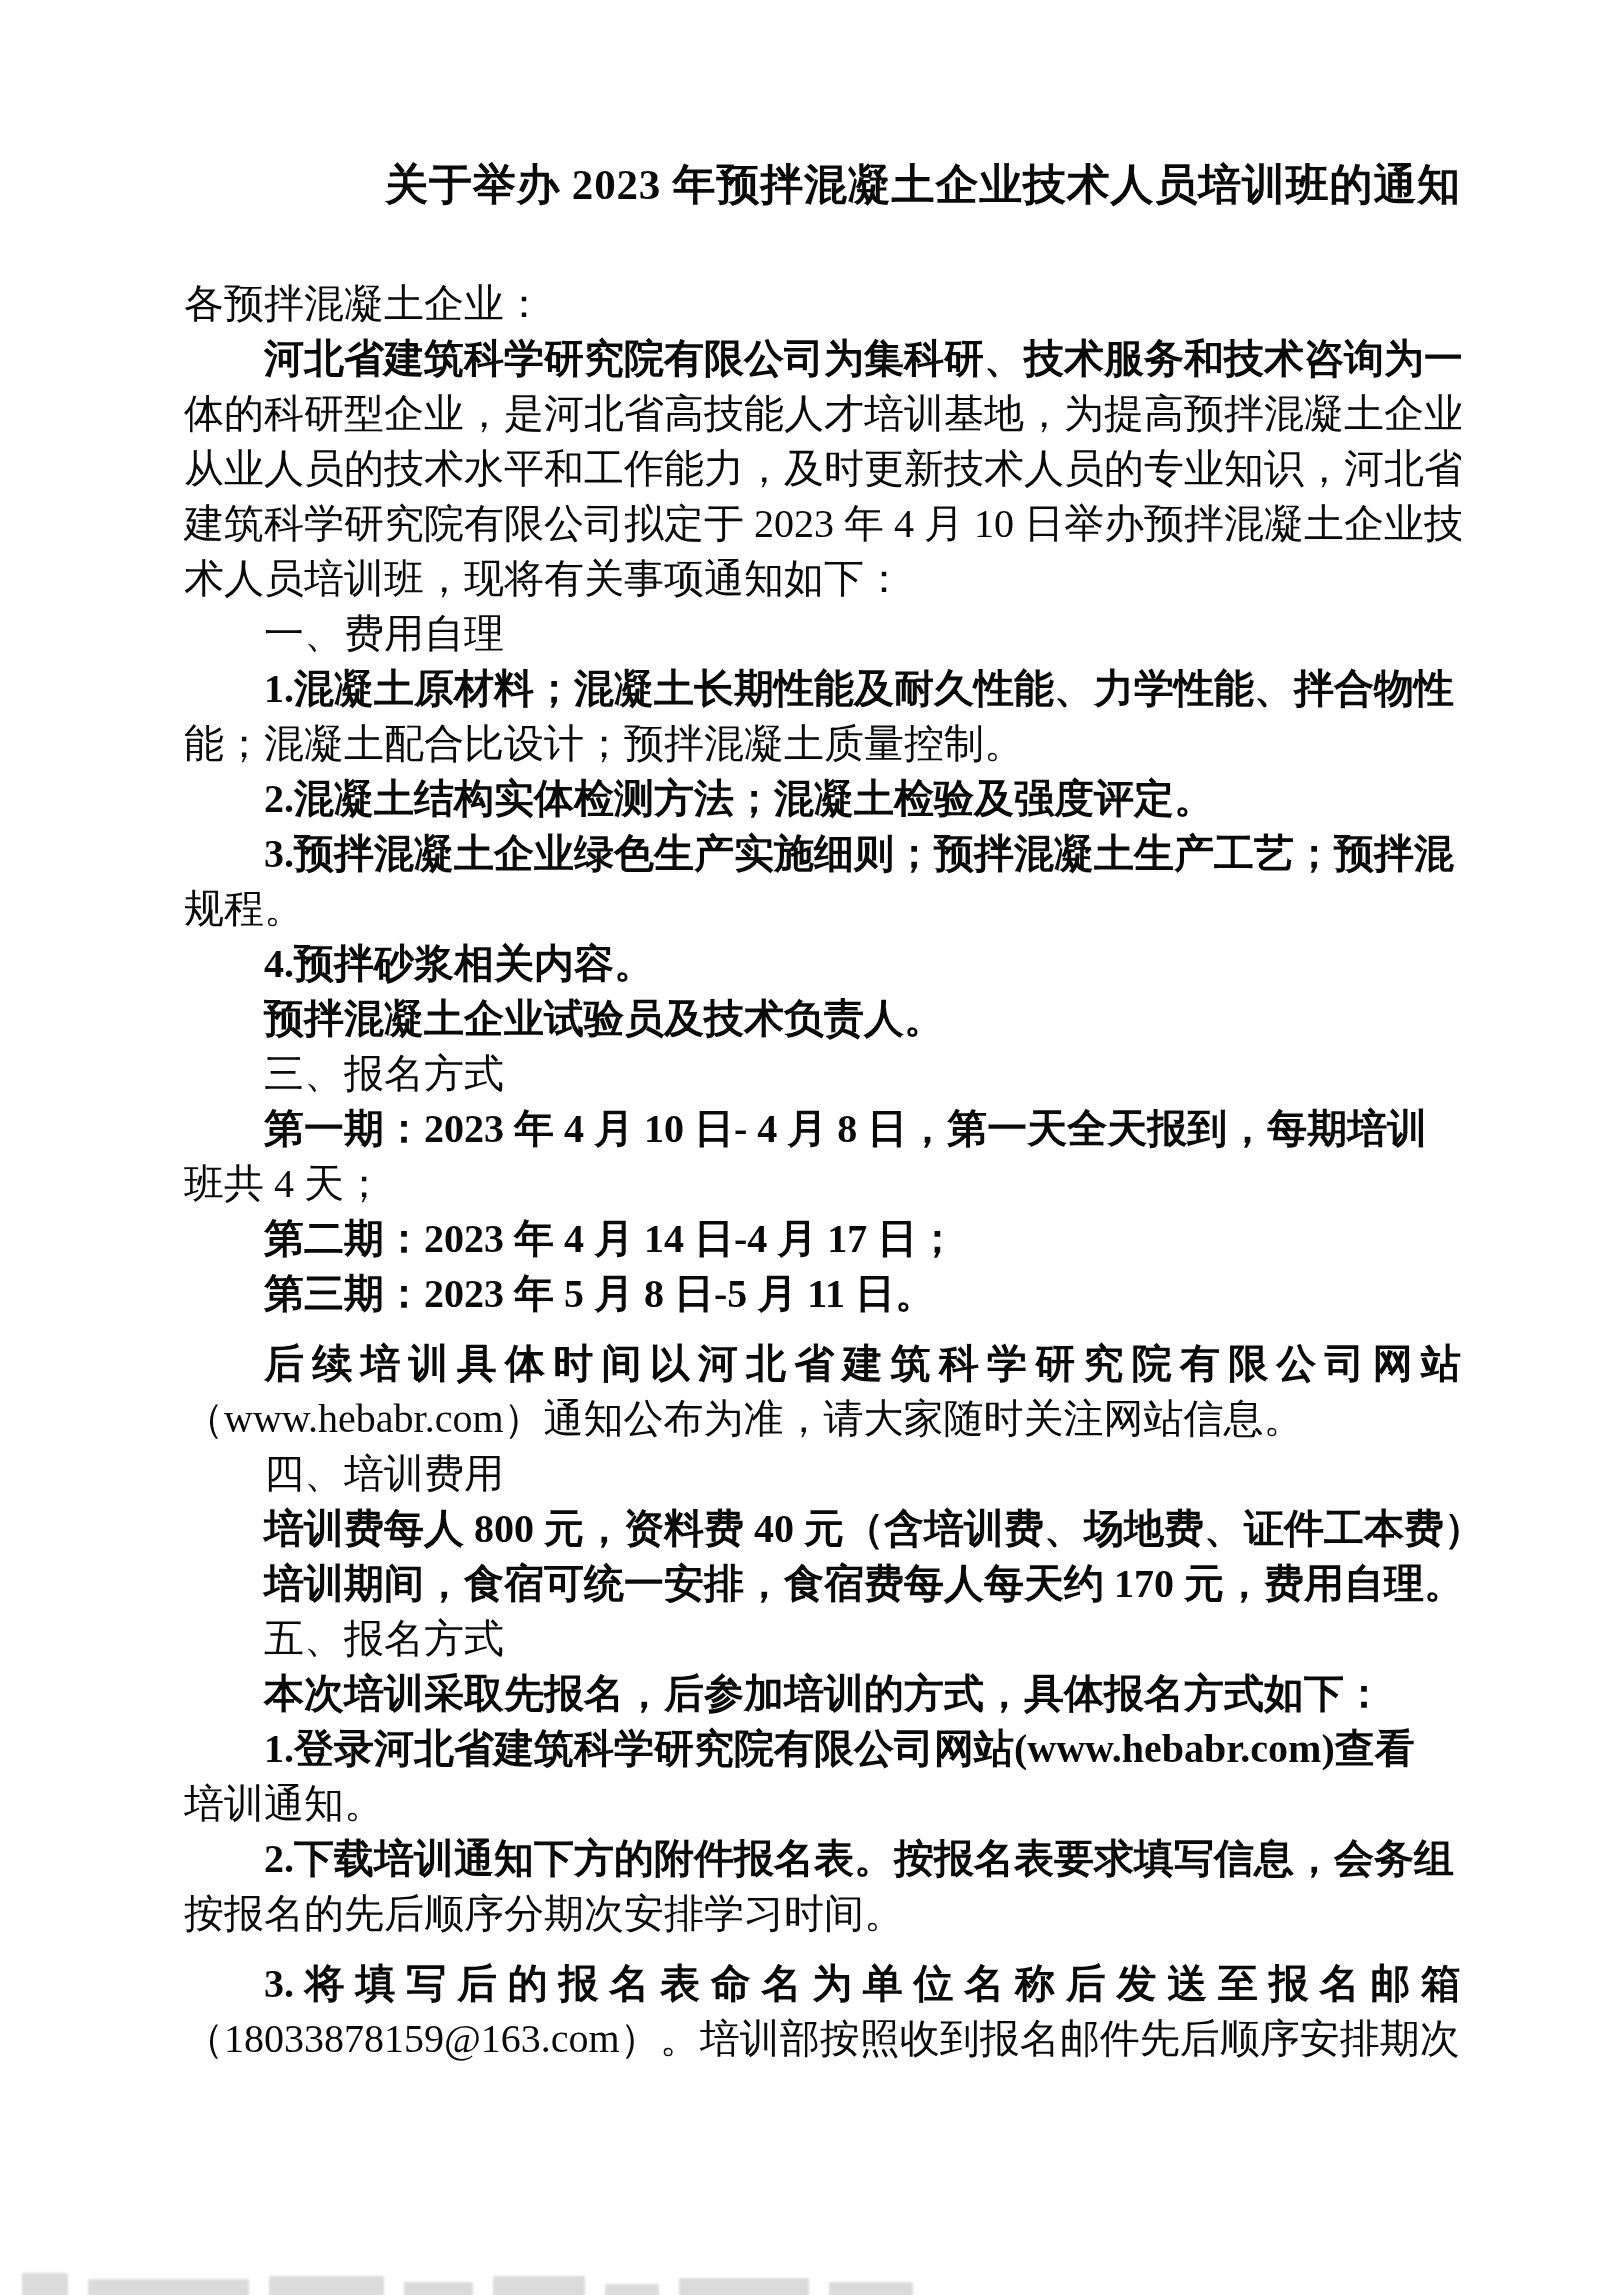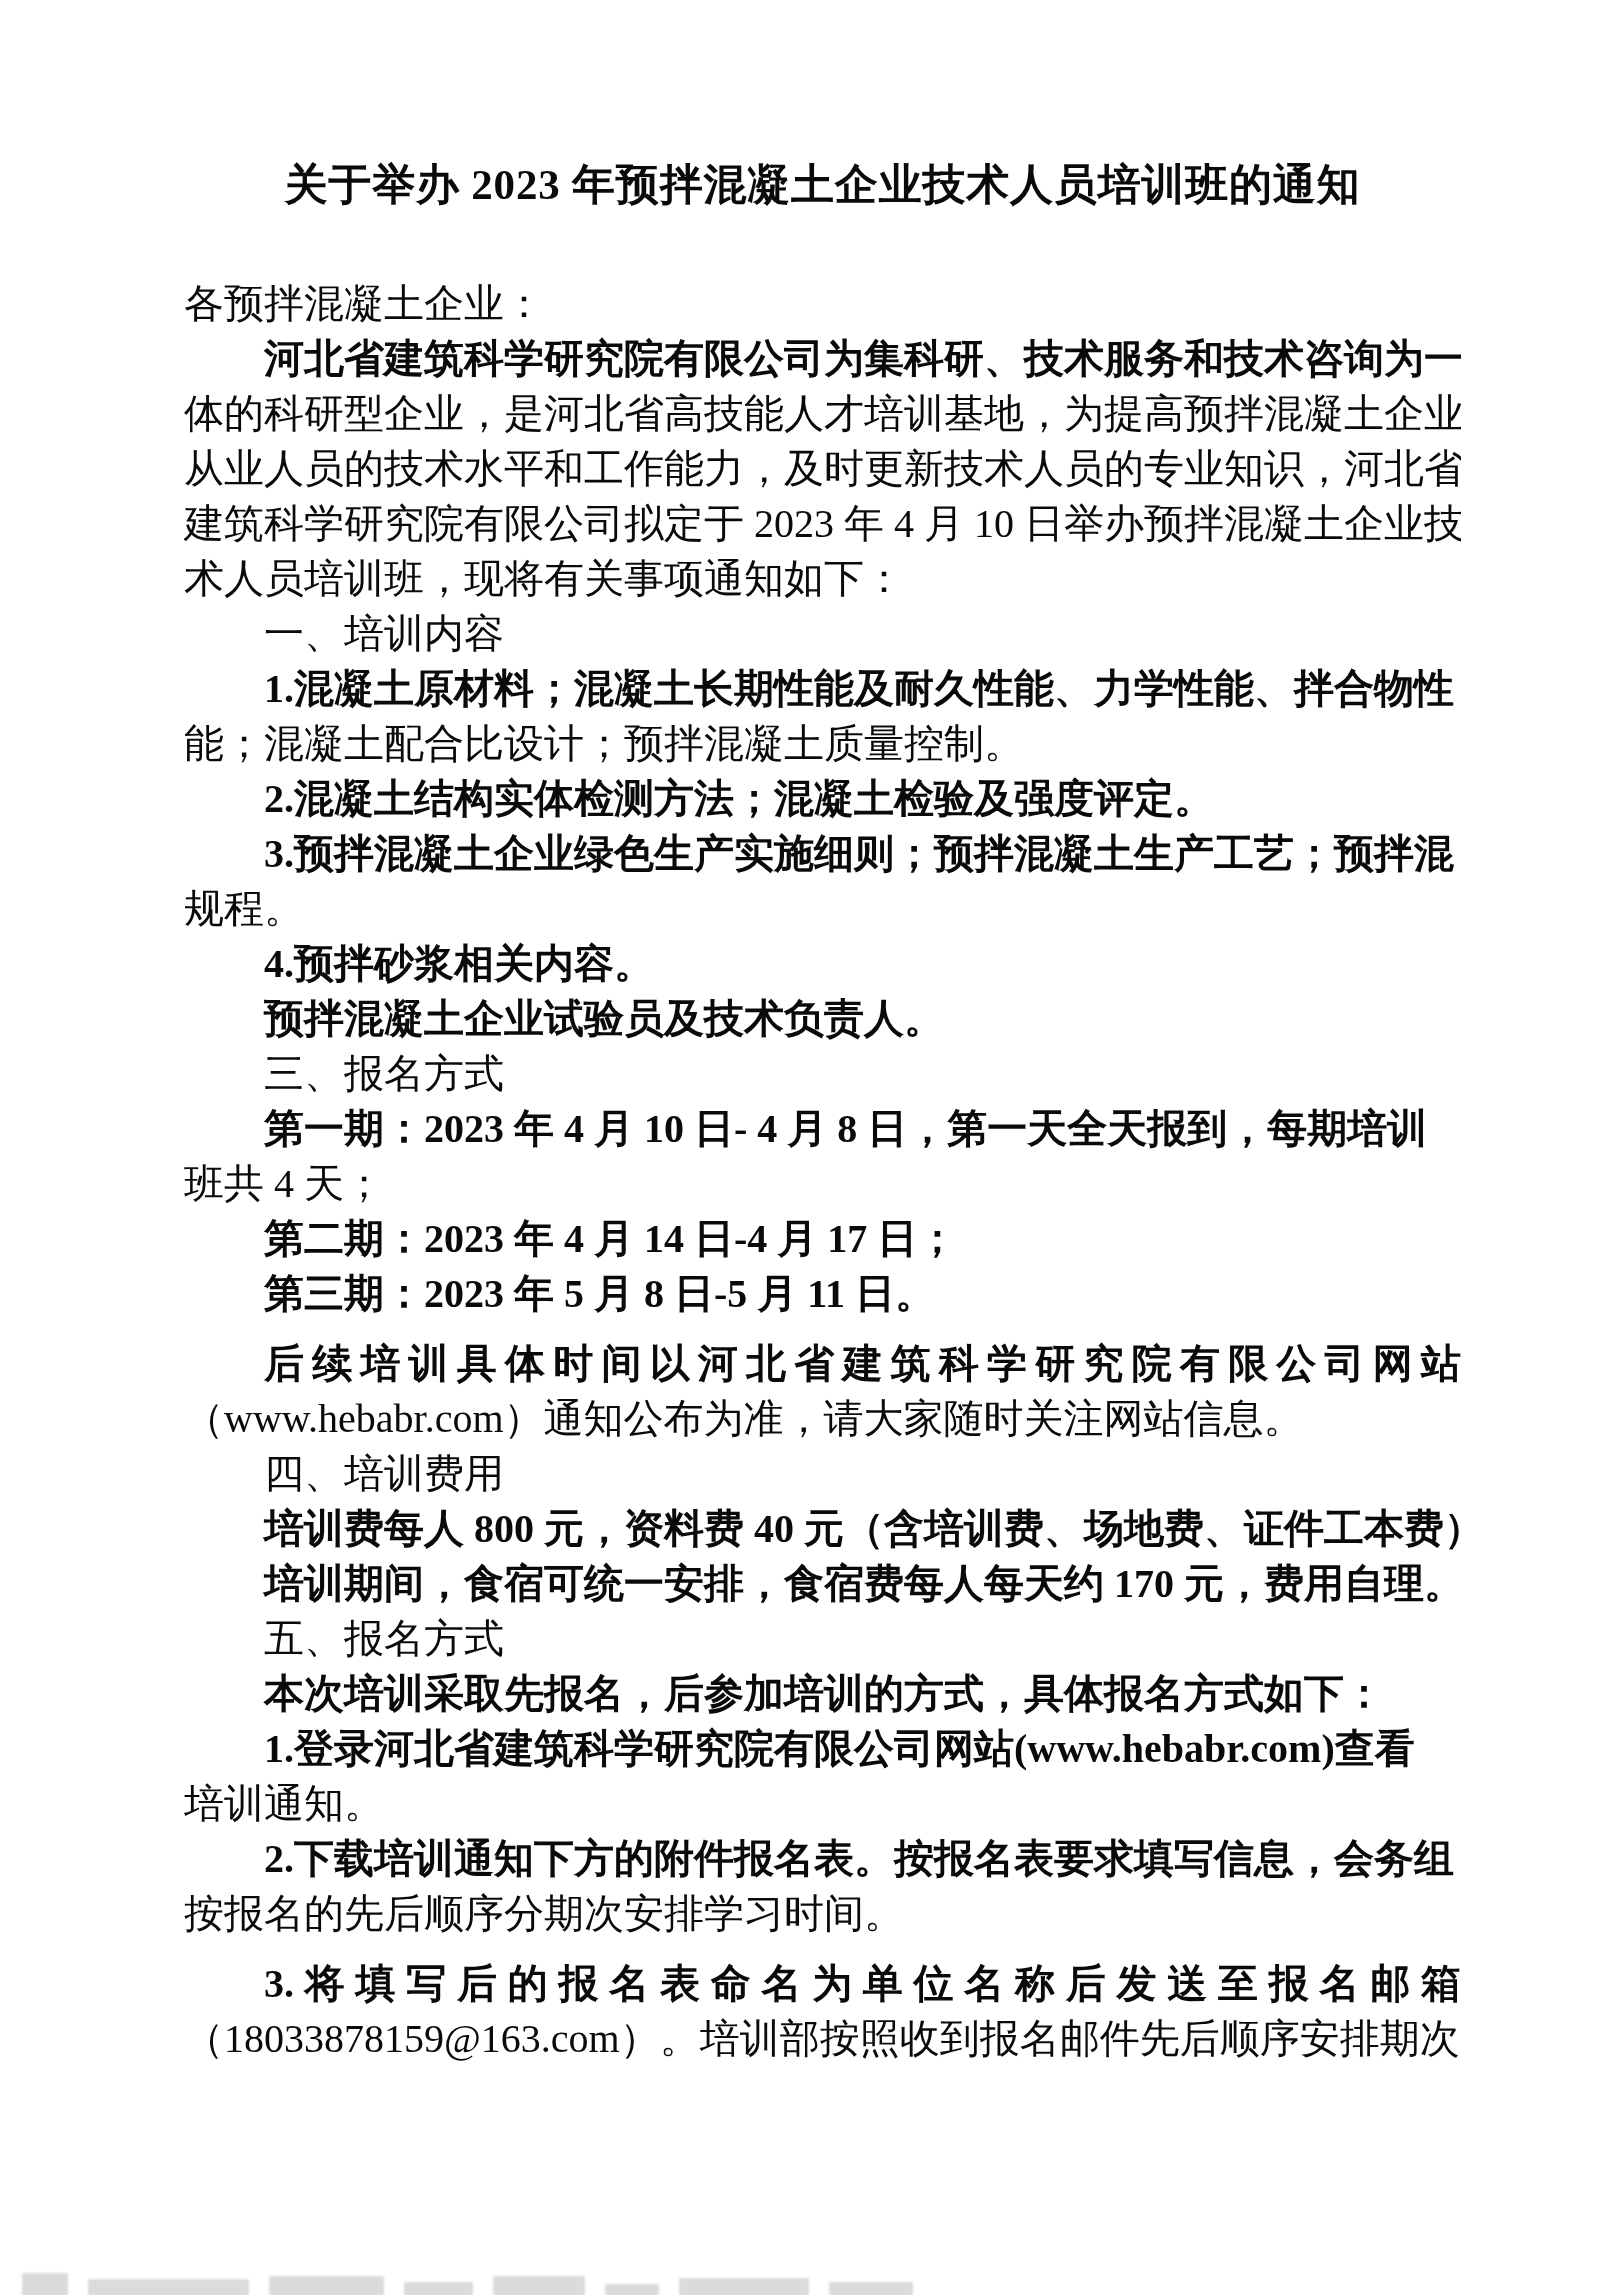--- a/index.html
+++ b/index.html
@@ -17,21 +17,21 @@
   }
   .doc {
     position: absolute;
     left: 184px;
     top: 157px;
     width: 1277px;
   }
   .title {
     font-size: 43px;
     font-weight: 700;
-    text-align: center;
+    text-align: right;
     line-height: 55px;
     margin: 0 0 64px 0;
     letter-spacing: 0.8px;
     white-space: nowrap;
   }
   .line {
     font-size: 40px;
     line-height: 55px;
     height: 55px;
     overflow: hidden;
@@ -86,21 +86,21 @@
   <h1 class="title">关于举办 2023 年预拌混凝土企业技术人员培训班的通知</h1>
 
   <div class="line bold">各预拌混凝土企业：</div>
 
   <div class="line indent">河北省建筑科学研究院有限公司为集科研、技术服务和技术咨询为一</div>
   <div class="line">体的科研型企业，是河北省高技能人才培训基地，为提高预拌混凝土企业</div>
   <div class="line">从业人员的技术水平和工作能力，及时更新技术人员的专业知识，河北省</div>
   <div class="line">建筑科学研究院有限公司拟定于 2023 年 4 月 10 日举办预拌混凝土企业技</div>
   <div class="line">术人员培训班，现将有关事项通知如下：</div>
 
-  <div class="line bold indent">一、培训内容</div>
+  <div class="line bold indent">一、费用自理</div>
   <div class="line indent">1.混凝土原材料；混凝土长期性能及耐久性能、力学性能、拌合物性</div>
   <div class="line">能；混凝土配合比设计；预拌混凝土质量控制。</div>
   <div class="line indent">2.混凝土结构实体检测方法；混凝土检验及强度评定。</div>
   <div class="line indent">3.预拌混凝土企业绿色生产实施细则；预拌混凝土生产工艺；预拌混</div>
   <div class="line">规程。</div>
   <div class="line indent">4.预拌砂浆相关内容。</div>
 
   <div class="line indent">预拌混凝土企业试验员及技术负责人。</div>
 
   <div class="line bold indent">三、报名方式</div>

